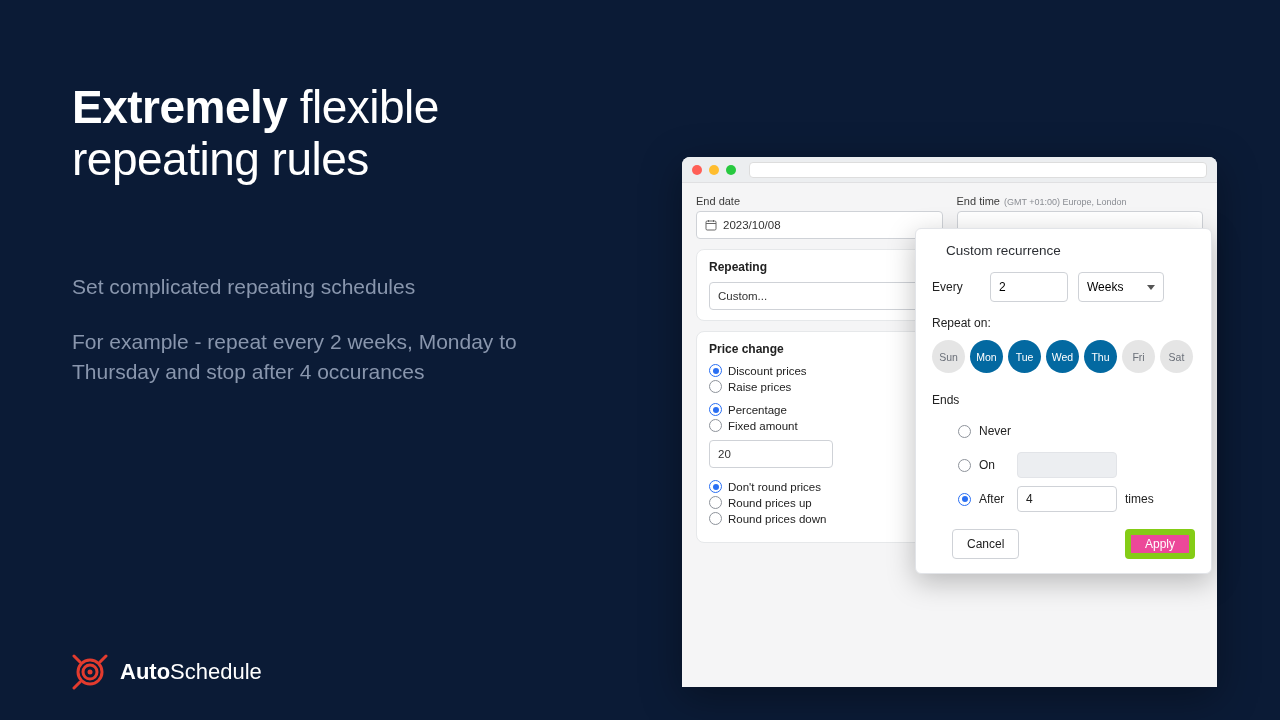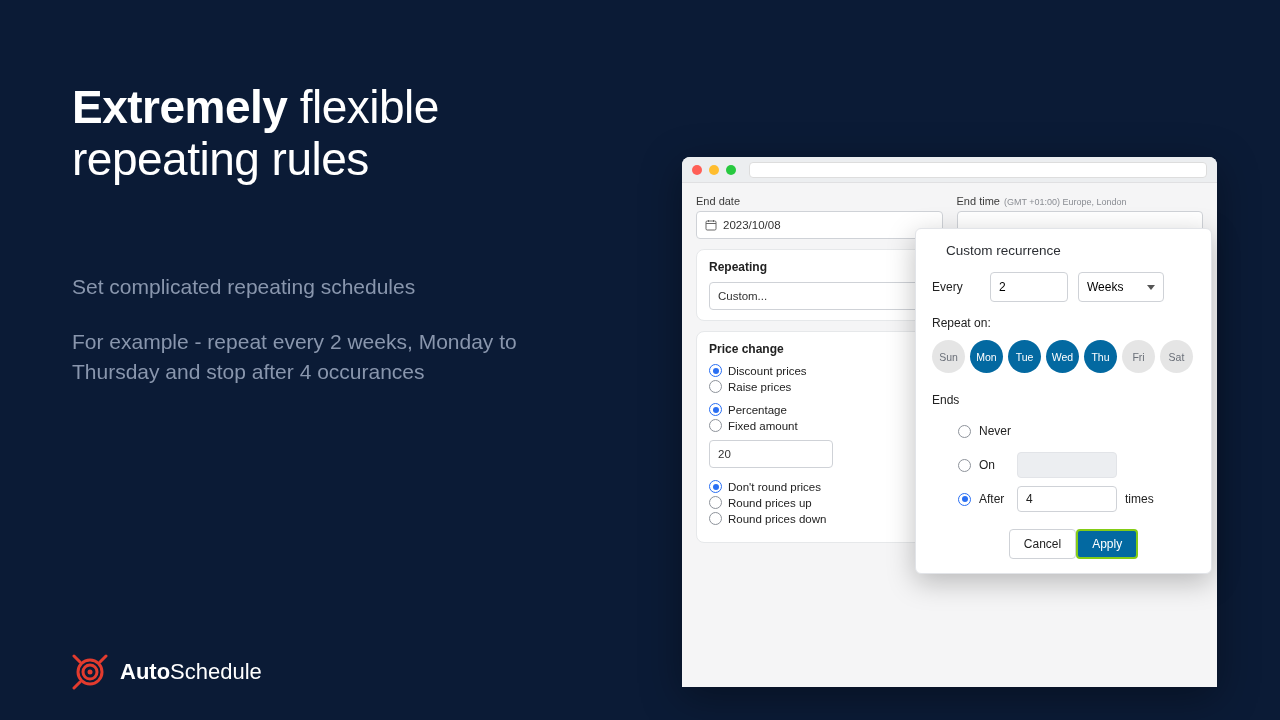--- a/index.html
+++ b/index.html
@@ -69,24 +69,24 @@
 .pop-select { width: 86px; height: 30px; border: 1px solid #cfd2d7; border-radius: 4px; font-size: 12px; padding: 0 8px; display: flex; align-items: center; justify-content: space-between; }
 .caret { width:0;height:0;border-left:4px solid transparent;border-right:4px solid transparent;border-top:5px solid #555; }
 .pop-label { font-size: 12px; color: #222; margin-bottom: 10px; }
 .days { display: flex; gap: 5px; margin-bottom: 20px; }
 .day { width: 33px; height: 33px; border-radius: 50%; background: #e5e5e5; color: #6a6f78; font-size: 10.5px; display:flex; align-items:center; justify-content:center; }
 .day.on { background: #0369a1; color: #fff; }
 .ends-opts { margin-left: 26px; margin-bottom: 16px; }
 .ends-row { display: flex; align-items: center; gap: 8px; margin: 6px 0; font-size: 12px; color: #222; min-height: 28px; }
 .ends-row .input-sm { width: 100px; height: 26px; border: 1px solid #cfd2d7; border-radius: 4px; background:#fff; display:flex; align-items:center; padding:0 8px; font-size:12px; }
 .ends-row .input-sm.disabled { background: #eceef1; border-color: #e2e4e8; }
-.pop-actions { display: flex; justify-content: center; align-items: center; margin-left: 20px; }
+.pop-actions { display: flex; justify-content: space-between; align-items: center; margin-left: 20px; }
 .btn { height: 30px; border-radius: 4px; font-size: 12px; padding: 0 14px; display:flex; align-items:center; cursor: pointer; }
 .btn.secondary { background: #fff; border: 1px solid #cfd2d7; color: #222; }
-.btn.primary { background: #0369a1; color: #fff; border: 2px solid #84cc16; }
+.btn.primary { background: #ec4899; color: #fff; border: 6px solid #84cc16; }
 </style>
 </head>
 <body>
 
 <div class="marketing">
   <h1>
     <span class="bold">Extremely</span><span> flexible repeating rules</span>
   </h1>
   <p class="sub1">Set complicated repeating schedules</p>
   <p class="sub2">For example - repeat every 2 weeks, Monday to Thursday and stop after 4 occurances</p>

